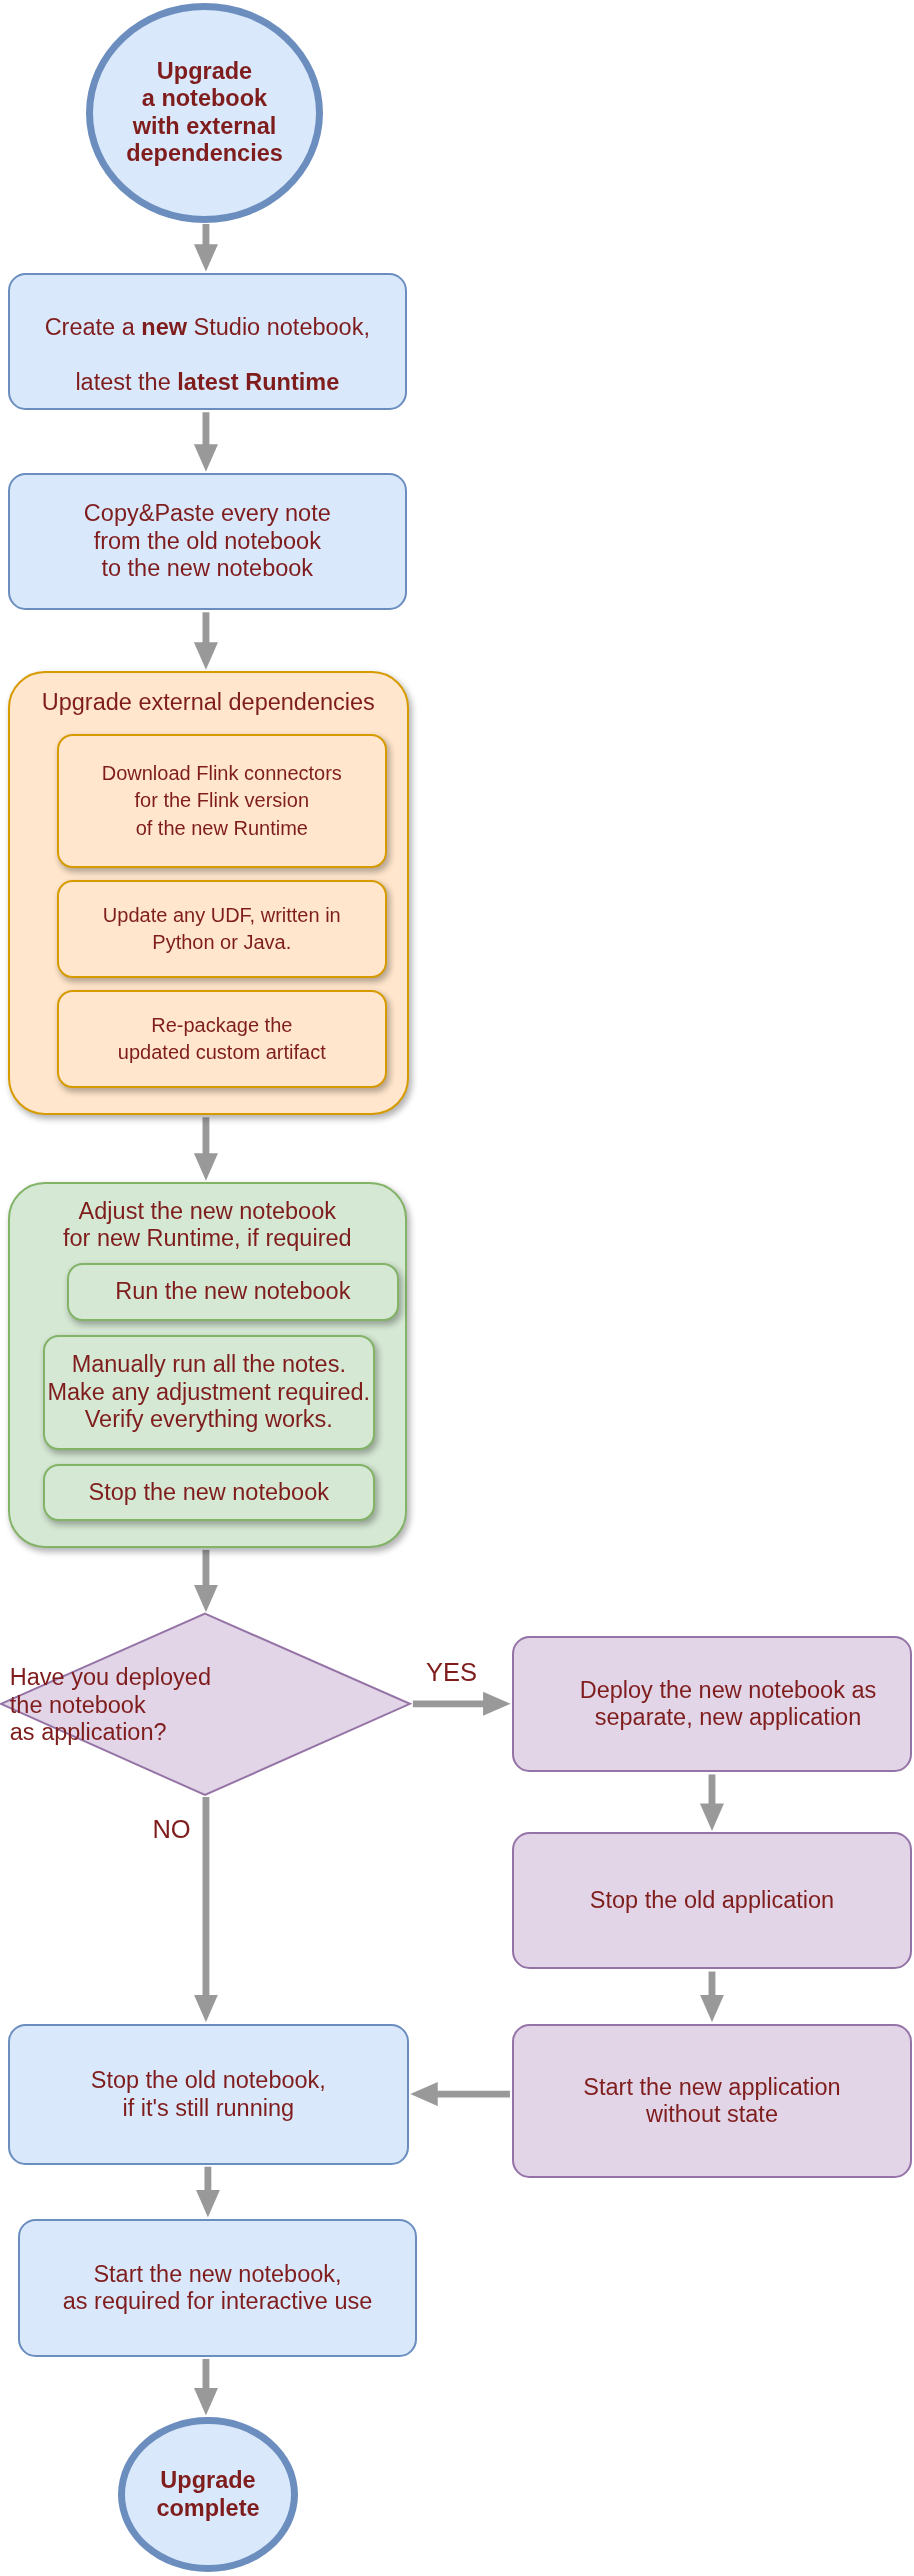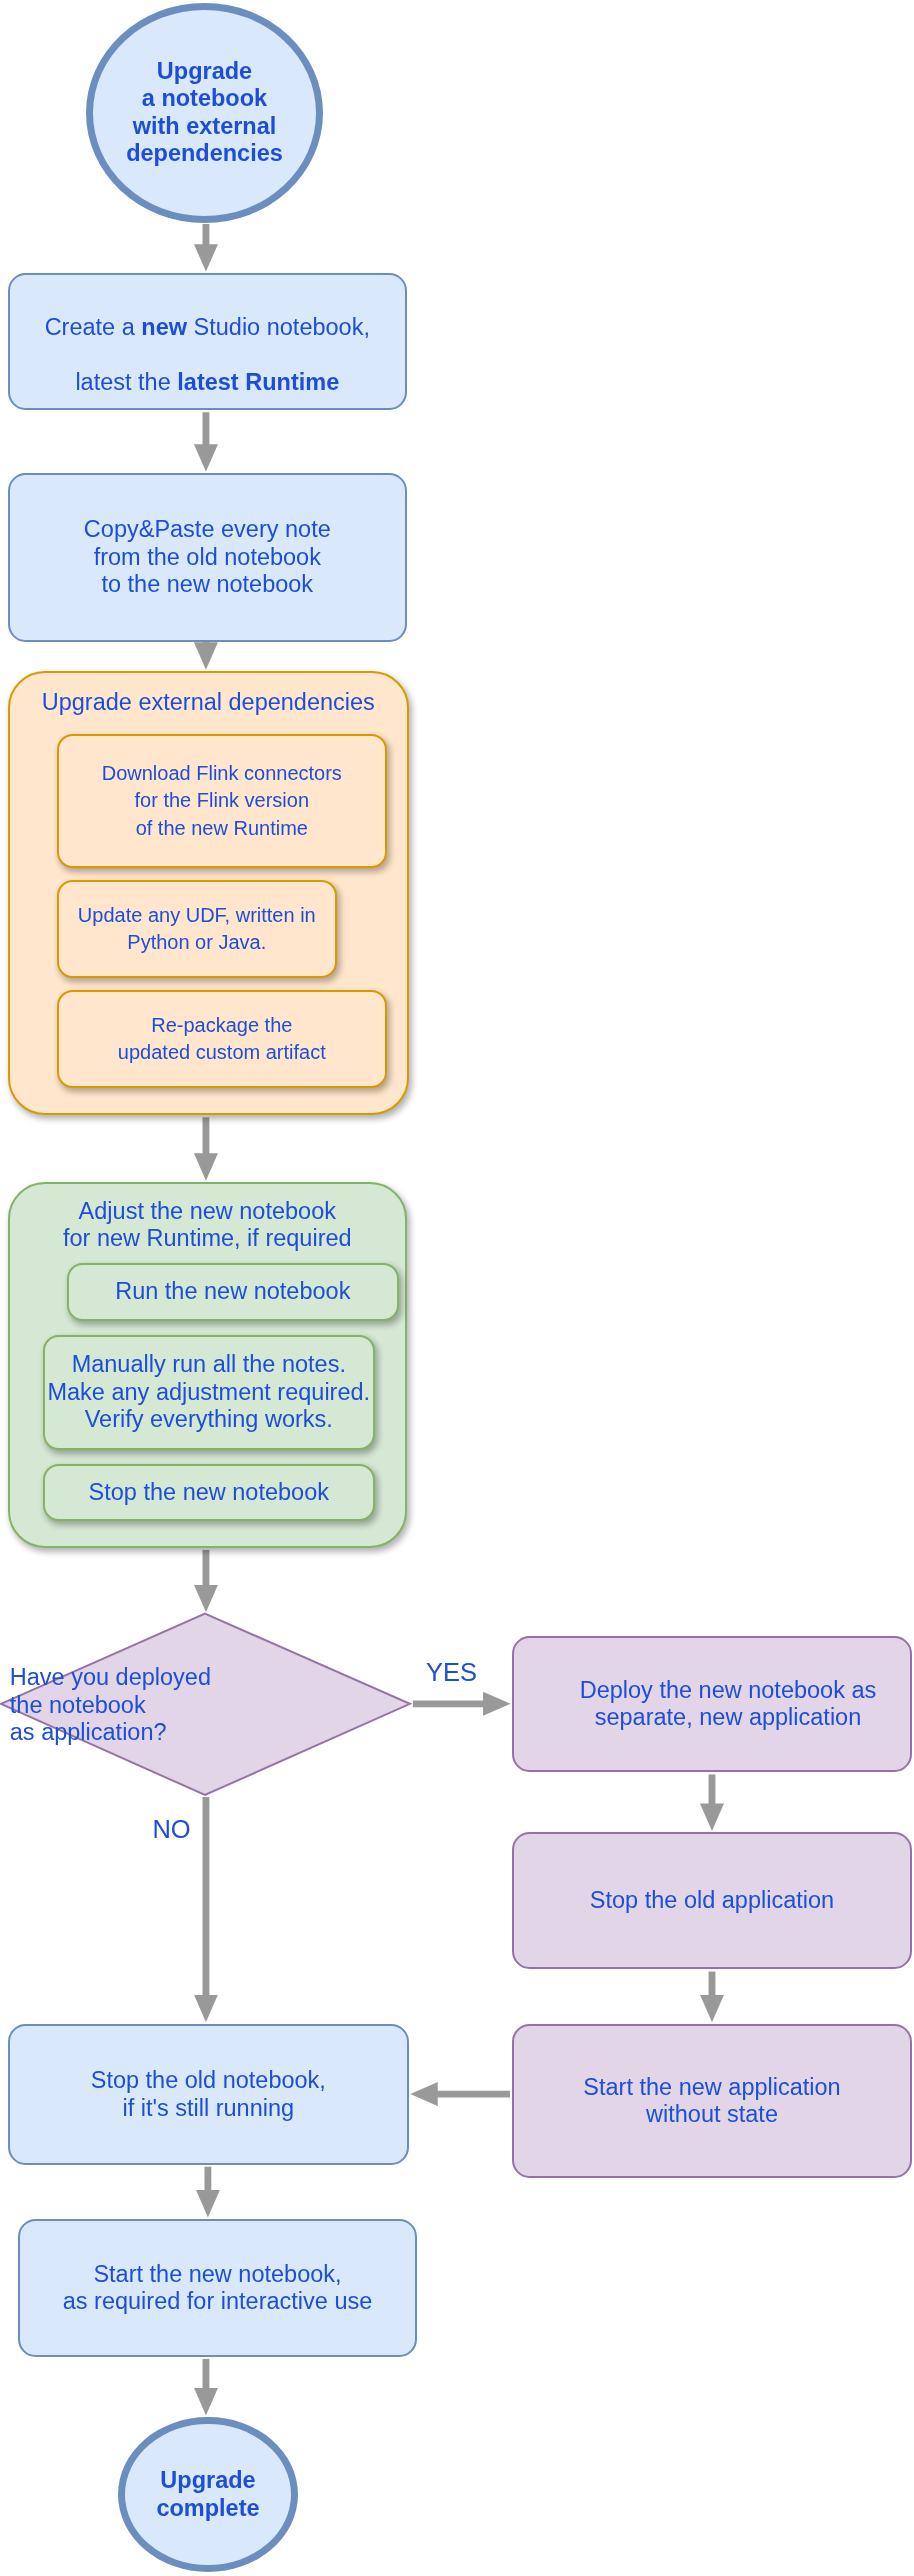--- a/index.html
+++ b/index.html
@@ -1,19 +1,19 @@
 <!DOCTYPE html>
 <html><head>
 <meta charset="utf-8">
 <style>
   html,body{margin:0;padding:0;background:#ffffff;}
   .canvas{
     position:relative;width:914px;height:2576px;background:#ffffff;
     font-family:"Liberation Sans","DejaVu Sans",sans-serif;
-    color:#1d4ed8;overflow:hidden;
+    color:#7f1d1d;overflow:hidden;
   }
   .edges{position:absolute;left:0;top:0;width:914px;height:2576px;z-index:0;}
   .node{
     position:absolute;display:flex;align-items:center;justify-content:center;
     text-align:center;font-size:23.5px;line-height:27.5px;white-space:pre-line;
     box-sizing:border-box;z-index:1;
   }
   .blue{background:#dae8fc;border:2px solid #6c8ebf;border-radius:17.7px;}
   .purple{background:#e1d5e7;border:2px solid #9673a6;border-radius:17.7px;}
   .container-orange{
@@ -85,30 +85,30 @@
 with external
 dependencies</span></div>
 
   <div class="node blue" style="left:7.8px;top:273px;width:399px;height:137px;">
     <div>
       <span>Create a </span><span class="b">new</span><span> Studio notebook,</span><br>
       <span>latest the </span><span class="b">latest Runtime</span>
     </div>
   </div>
 
-  <div class="node blue" style="left:7.8px;top:473px;width:399px;height:169px;"><span>Copy&amp;Paste every note
+  <div class="node blue" style="left:7.8px;top:473px;width:399px;height:137px;"><span>Copy&amp;Paste every note
 from the old notebook
 to the new notebook</span></div>
 
   <div class="container-orange" style="left:7.8px;top:671px;width:401px;height:444px;">
     <div class="ctitle" style="top:15.7px;">Upgrade external dependencies</div>
     <div class="sub-orange" style="left:33px;top:61px;width:330px;height:134px;"><span>Download Flink connectors
 for the Flink version
 of the new Runtime</span></div>
-    <div class="sub-orange" style="left:33px;top:207px;width:280px;height:98px;"><span>Update any UDF, written in
+    <div class="sub-orange" style="left:33px;top:207px;width:330px;height:98px;"><span>Update any UDF, written in
 Python or Java.</span></div>
     <div class="sub-orange" style="left:33px;top:317px;width:330px;height:98px;"><span>Re-package the
 updated custom artifact</span></div>
   </div>
 
   <div class="container-green" style="left:7.8px;top:1182px;width:399px;height:366px;">
     <div class="ctitle" style="top:13.7px;">Adjust the new notebook
 for new Runtime, if required</div>
     <div class="sub-green" style="left:33px;top:79px;width:332px;height:58px;margin-left:24px;"><span>Run the new notebook</span></div>
     <div class="sub-green" style="left:33px;top:151px;width:332px;height:115px;"><span>Manually run all the notes.

